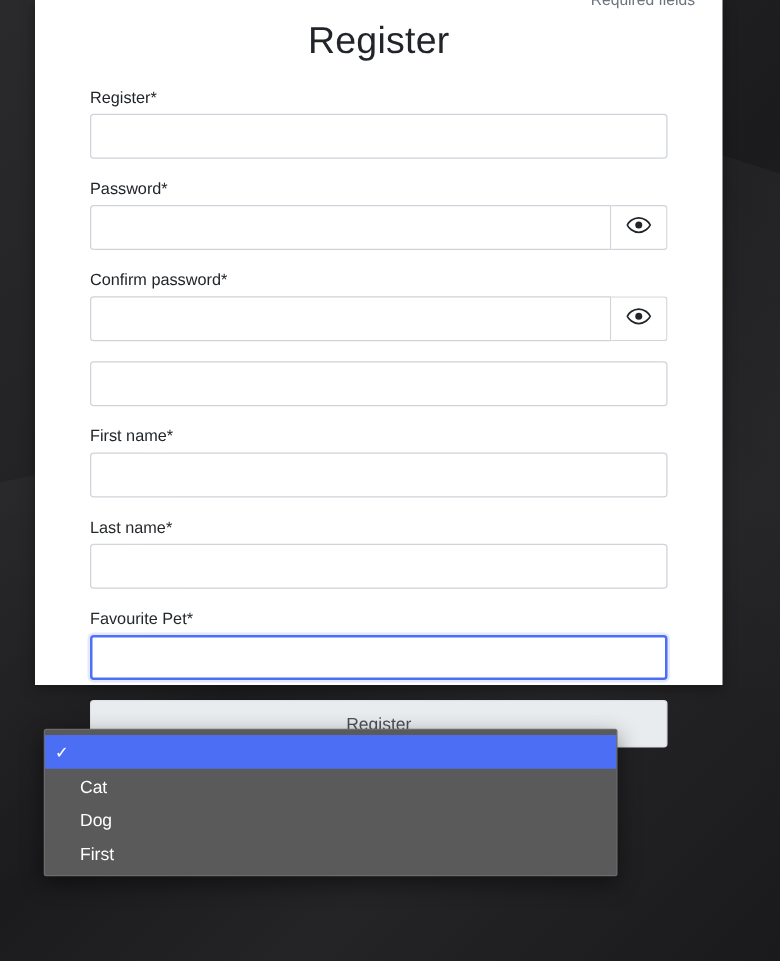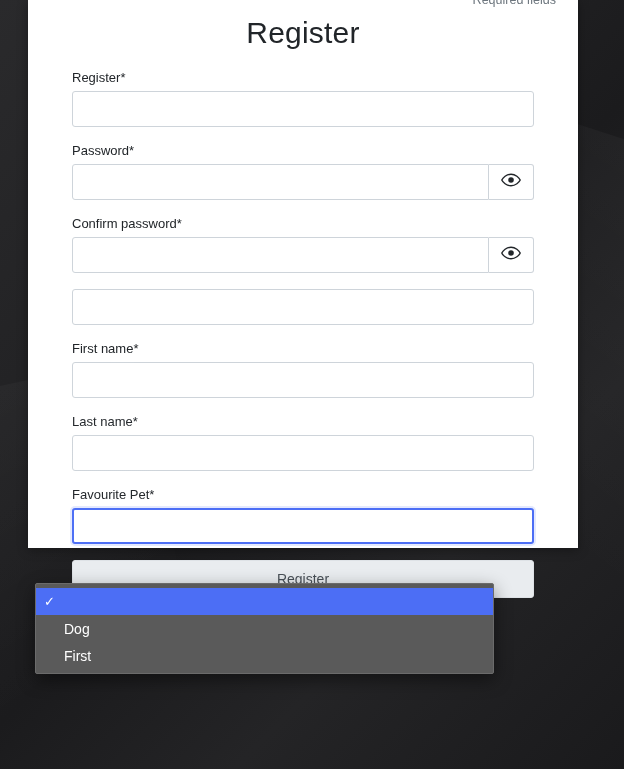--- a/index.html
+++ b/index.html
@@ -270,20 +270,24 @@
 
   </div>
 
   <div class="dropdown-popup">
     <div class="dropdown-option selected">
       <span class="check">✓</span>
       <span class="opt-label"></span>
     </div>
     <div class="dropdown-option">
       <span class="check"></span>
+      <span class="opt-label">Cat</span>
+    </div>
+    <div class="dropdown-option">
+      <span class="check"></span>
       <span class="opt-label">Dog</span>
     </div>
     <div class="dropdown-option">
       <span class="check"></span>
       <span class="opt-label">First</span>
     </div>
   </div>
 
 </div>
 

